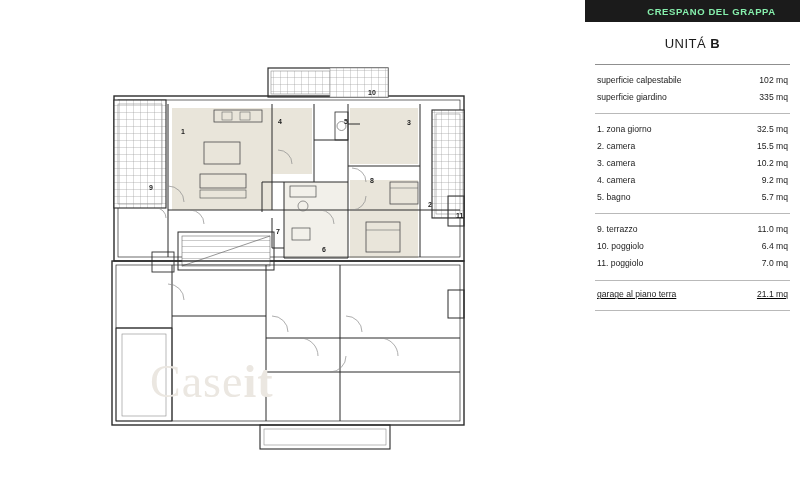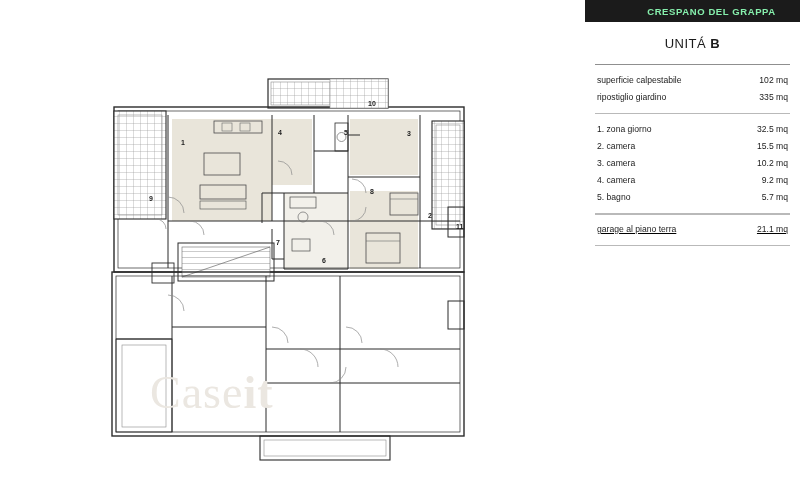--- a/index.html
+++ b/index.html
@@ -67,21 +67,21 @@
     line-height: 1.15;
   }
   .row .lbl { white-space: nowrap; }
   .row .val { white-space: nowrap; }
   .group { padding: 7px 0 7px 0; }
   .group.tight { padding: 6px 0 6px 0; text-decoration: underline; }
 
   
   .plan {
     position: absolute;
-    top: 11px; left: 0;
+    top: 0; left: 0;
     width: 585px; height: 434px;
     background: #ffffff;
   }
   .plan svg { display: block; }
 
   
   .watermark {
     position: absolute;
     left: 150px; top: 355px;
     font-size: 46px;
@@ -245,21 +245,21 @@
     </div>
 
     <div class="hr"></div>
 
     <div class="group">
       <div class="row">
         <span class="lbl">superficie calpestabile</span>
         <span class="val">102 mq</span>
       </div>
       <div class="row">
-        <span class="lbl">ripostiglio giardino</span>
+        <span class="lbl">superficie giardino</span>
         <span class="val">335 mq</span>
       </div>
     </div>
 
     <div class="hr light"></div>
 
     <div class="group">
       <div class="row">
         <span class="lbl">1. zona giorno</span>
         <span class="val">32.5 mq</span>
@@ -277,20 +277,34 @@
         <span class="val">9.2 mq</span>
       </div>
       <div class="row">
         <span class="lbl">5. bagno</span>
         <span class="val">5.7 mq</span>
       </div>
     </div>
 
     <div class="hr light"></div>
 
+    <div class="group">
+      <div class="row">
+        <span class="lbl">9. terrazzo</span>
+        <span class="val">11.0 mq</span>
+      </div>
+      <div class="row">
+        <span class="lbl">10. poggiolo</span>
+        <span class="val">6.4 mq</span>
+      </div>
+      <div class="row">
+        <span class="lbl">11. poggiolo</span>
+        <span class="val">7.0 mq</span>
+      </div>
+    </div>
 
     <div class="hr light"></div>
 
     <div class="group tight">
       <div class="row">
         <span class="lbl">garage al piano terra</span>
         <span class="val">21.1 mq</span>
       </div>
     </div>
 

